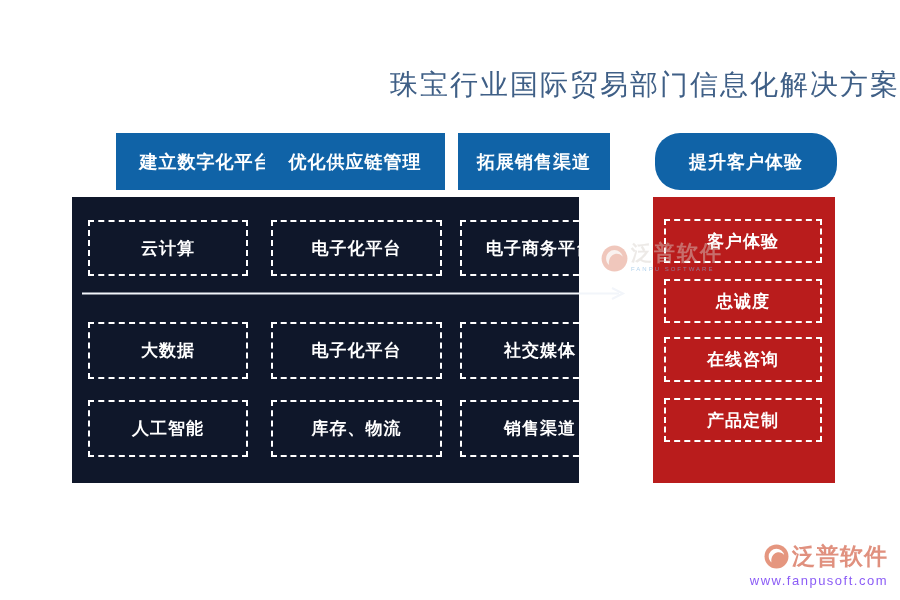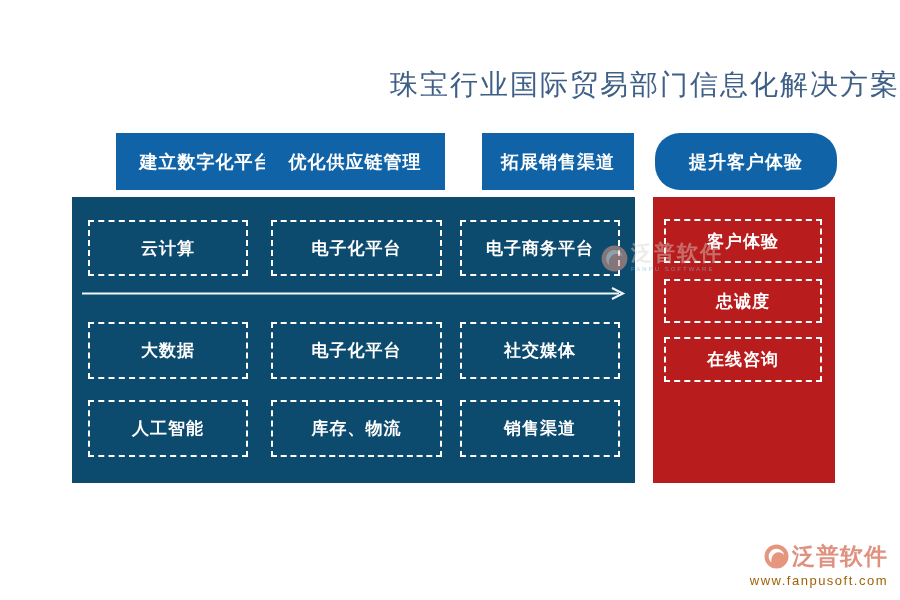--- a/index.html
+++ b/index.html
@@ -14,26 +14,26 @@
     font-size:28px;letter-spacing:2px;color:#3F5F86;line-height:42px;
   }
   
   .pillar{
     position:absolute;top:133px;height:57px;background:#1063A7;
     color:#fff;font-weight:bold;font-size:18px;letter-spacing:1px;
     display:flex;align-items:center;justify-content:center;
   }
   .p1{left:72px;width:180px;margin-left:44px;}
   .p2{left:265px;width:180px;}
-  .p3{left:458px;width:152px;margin-left:24px;}
+  .p3{left:458px;width:152px;}
   .p4{left:655px;width:182px;border-radius:25px;}
   
   .left-panel{
-    position:absolute;left:72px;top:197px;width:563px;height:286px;
-    background:#0c4a6e;
+    position:absolute;left:72px;top:197px;width:507px;height:286px;
+    background:#0f172a;
   }
   .right-panel{
     position:absolute;left:653px;top:197px;width:182px;height:286px;
     background:#b91c1c;
   }
   
   .node{
     position:absolute;border:2px dashed #ffffff;box-sizing:border-box;
     color:#fff;font-weight:bold;font-size:17px;letter-spacing:1px;
     display:flex;align-items:center;justify-content:center;
@@ -65,21 +65,21 @@
          font-family:"Liberation Serif", serif;line-height:24px;}
   .wm-en{font-size:6px;letter-spacing:2px;color:#7FB4E0;opacity:.6;line-height:8px;}
   
   .footer{position:absolute;right:12px;bottom:12px;text-align:right;}
   .brand-row{display:flex;align-items:center;justify-content:flex-end;gap:3px;}
   .brand-icon{width:25px;height:25px;}
   .brand-name{
     font-family:"Liberation Serif", serif;
     font-size:23px;font-weight:bold;color:#E0907E;letter-spacing:1px;
   }
-  .brand-url{font-size:13px;color:#a16207;letter-spacing:1.5px;margin-top:1px;}
+  .brand-url{font-size:13px;color:#8b5cf6;letter-spacing:1.5px;margin-top:1px;}
 </style>
 </head>
 <body>
 
 <div id="stage">
 
   <div class="title">珠宝行业国际贸易部门信息化解决方案</div>
 
   <div class="pillar p1">
     <span>建立数字化平台</span>
@@ -134,20 +134,23 @@
   <div class="right-panel">
     <div class="node rp q1">
       <span>客户体验</span>
     </div>
     <div class="node rp q2">
       <span>忠诚度</span>
     </div>
     <div class="node rp q3">
       <span>在线咨询</span>
     </div>
+    <div class="node rp q4">
+      <span>产品定制</span>
+    </div>
   </div>
 
   <div class="watermark">
     <svg class="wm-icon" viewBox="0 0 24 24">
       <circle cx="12" cy="12" r="11.5" fill="#E49A86"></circle>
       <path fill="#F6E9E4" d="M12 4.5a7.5 7.5 0 0 0-7.5 7.5c0 2.3 1.1 4.4 2.7 5.7C6.4 13.6 8.4 9.3 12.4 8.1c2.6-.8 5.2.3 6.9 2.4A7.5 7.5 0 0 0 12 4.5z"></path>
     </svg>
     <div class="wm-textcol">
       <span class="wm-cn">泛普软件</span>
       <span class="wm-en">FANPU SOFTWARE</span>

